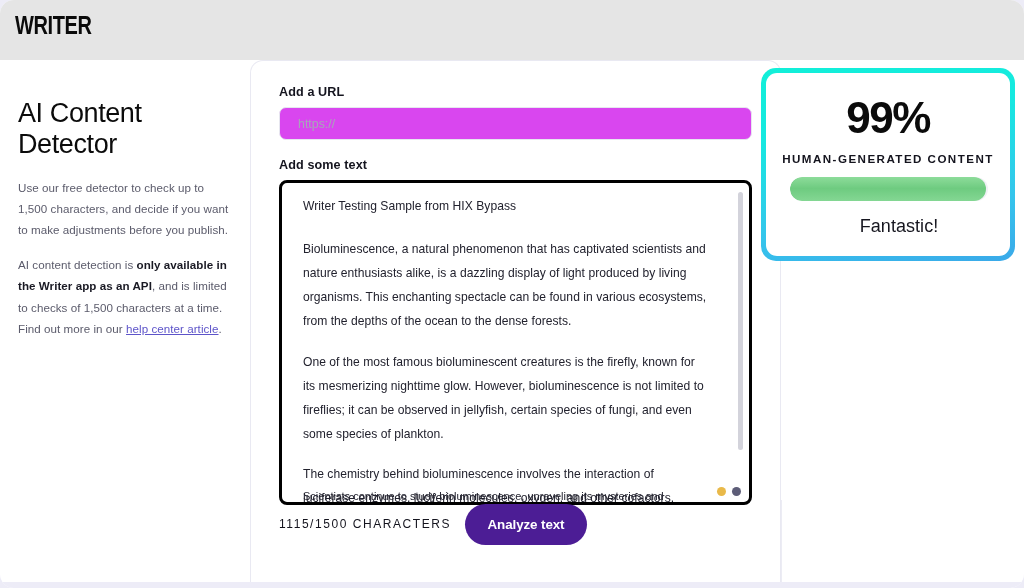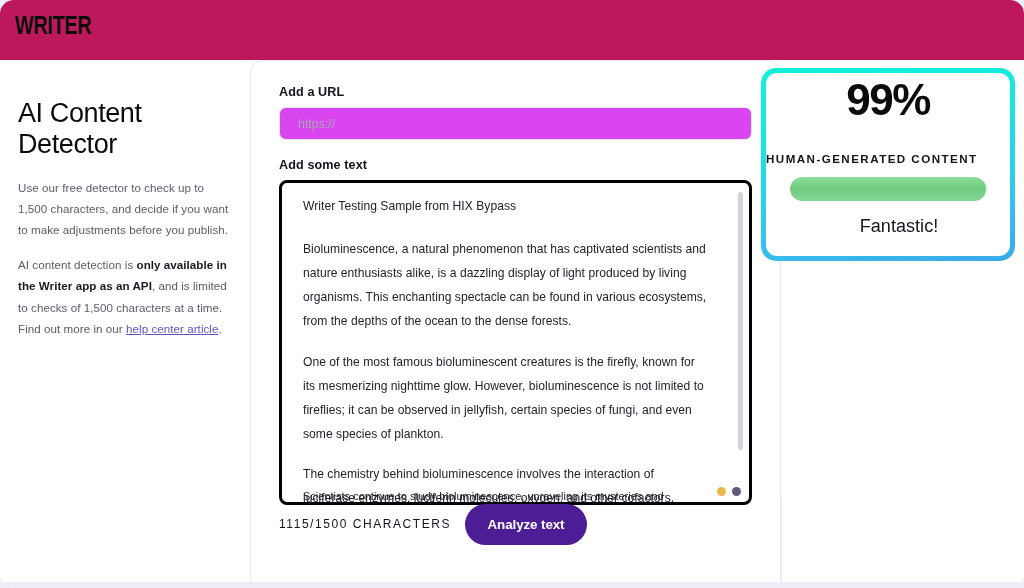--- a/index.html
+++ b/index.html
@@ -26,21 +26,21 @@
     border-radius: 14px;
     overflow: hidden;
   }
 
   
   #site-header {
     position: absolute;
     left: 0; top: 0;
     width: 100%;
     height: 60px;
-    background: #be185d;
+    background: #e5e5e5;
     text-decoration: underline;
   }
 
   #brand-logo {
     position: absolute;
     left: 15px;
     top: 13px;
     font-family: "Liberation Sans", sans-serif;
     font-weight: 700;
     font-size: 25px;
@@ -252,36 +252,37 @@
   #result-card {
     width: 100%;
     height: 100%;
     background: #ffffff;
     border-radius: 11px;
     position: relative;
   }
 
   #score-percent {
     position: absolute;
-    top: 4px;
+    top: 22px;
     left: 0;
     width: 100%;
     text-align: center;
     font-size: 44px;
     font-weight: 700;
     letter-spacing: -1.5px;
     color: #0b0b0b;
     line-height: 1.05;
   }
 
   #score-caption {
     position: absolute;
     top: 79px;
     left: 0;
     width: 100%;
+    text-align: center;
     font-size: 11.6px;
     font-weight: 700;
     letter-spacing: 1.45px;
     color: #14141e;
   }
 
   #score-bar-track {
     position: absolute;
     top: 104px;
     left: 24px;

